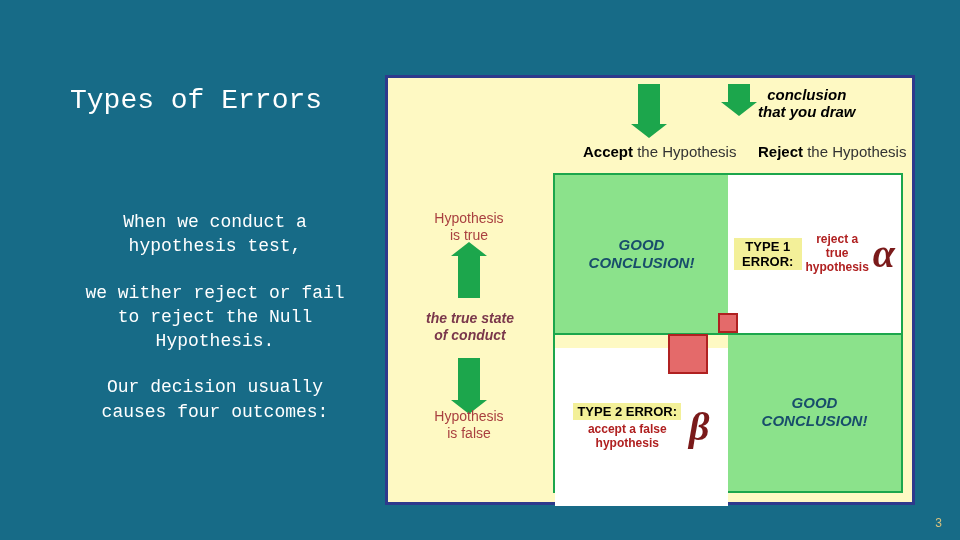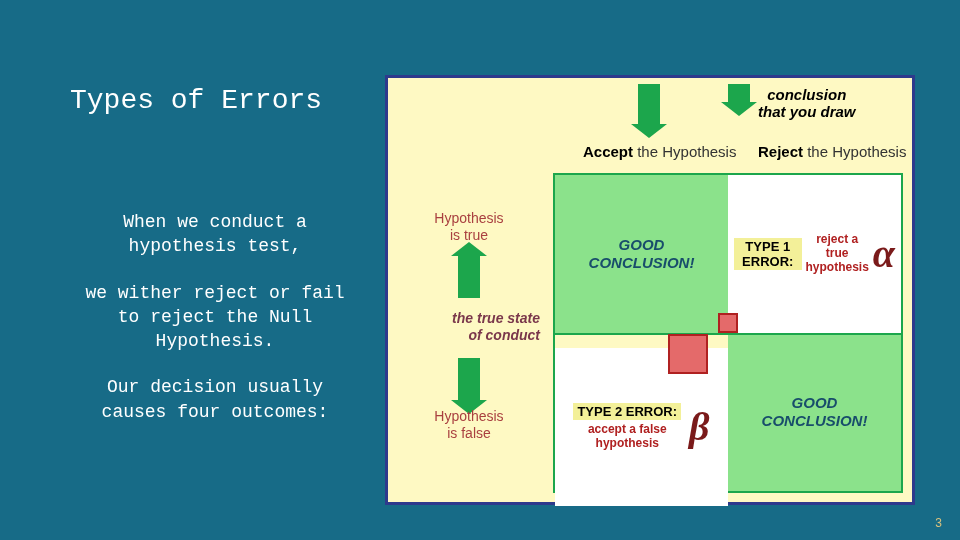--- a/index.html
+++ b/index.html
@@ -64,21 +64,21 @@
   .col-head strong { color: #000; font-weight: bold; }
   .ch1 { left: 195px; }
   .ch2 { left: 370px; }
   .row-head {
     position: absolute; left: 26px; width: 110px; text-align: center;
     color: #a94040; font-size: 14px; line-height: 1.2;
   }
   .rh1 { top: 132px; }
   .rh2 { top: 330px; }
   .state-label {
-    position: absolute; left: 12px; top: 232px; width: 140px; text-align: right;
+    position: absolute; left: 12px; top: 232px; width: 140px; text-align: center;
     color: #7a374b; font-weight: bold; font-style: italic; font-size: 14px; line-height: 1.2;
   }
   .arrow-up {
     position: absolute; left: 70px; width: 22px; height: 42px; background: #1ca64c;
   }
   .arrow-up::before {
     content: ""; position: absolute; left: -7px; top: -14px;
     border-left: 18px solid transparent; border-right: 18px solid transparent;
     border-bottom: 14px solid #1ca64c;
   }

